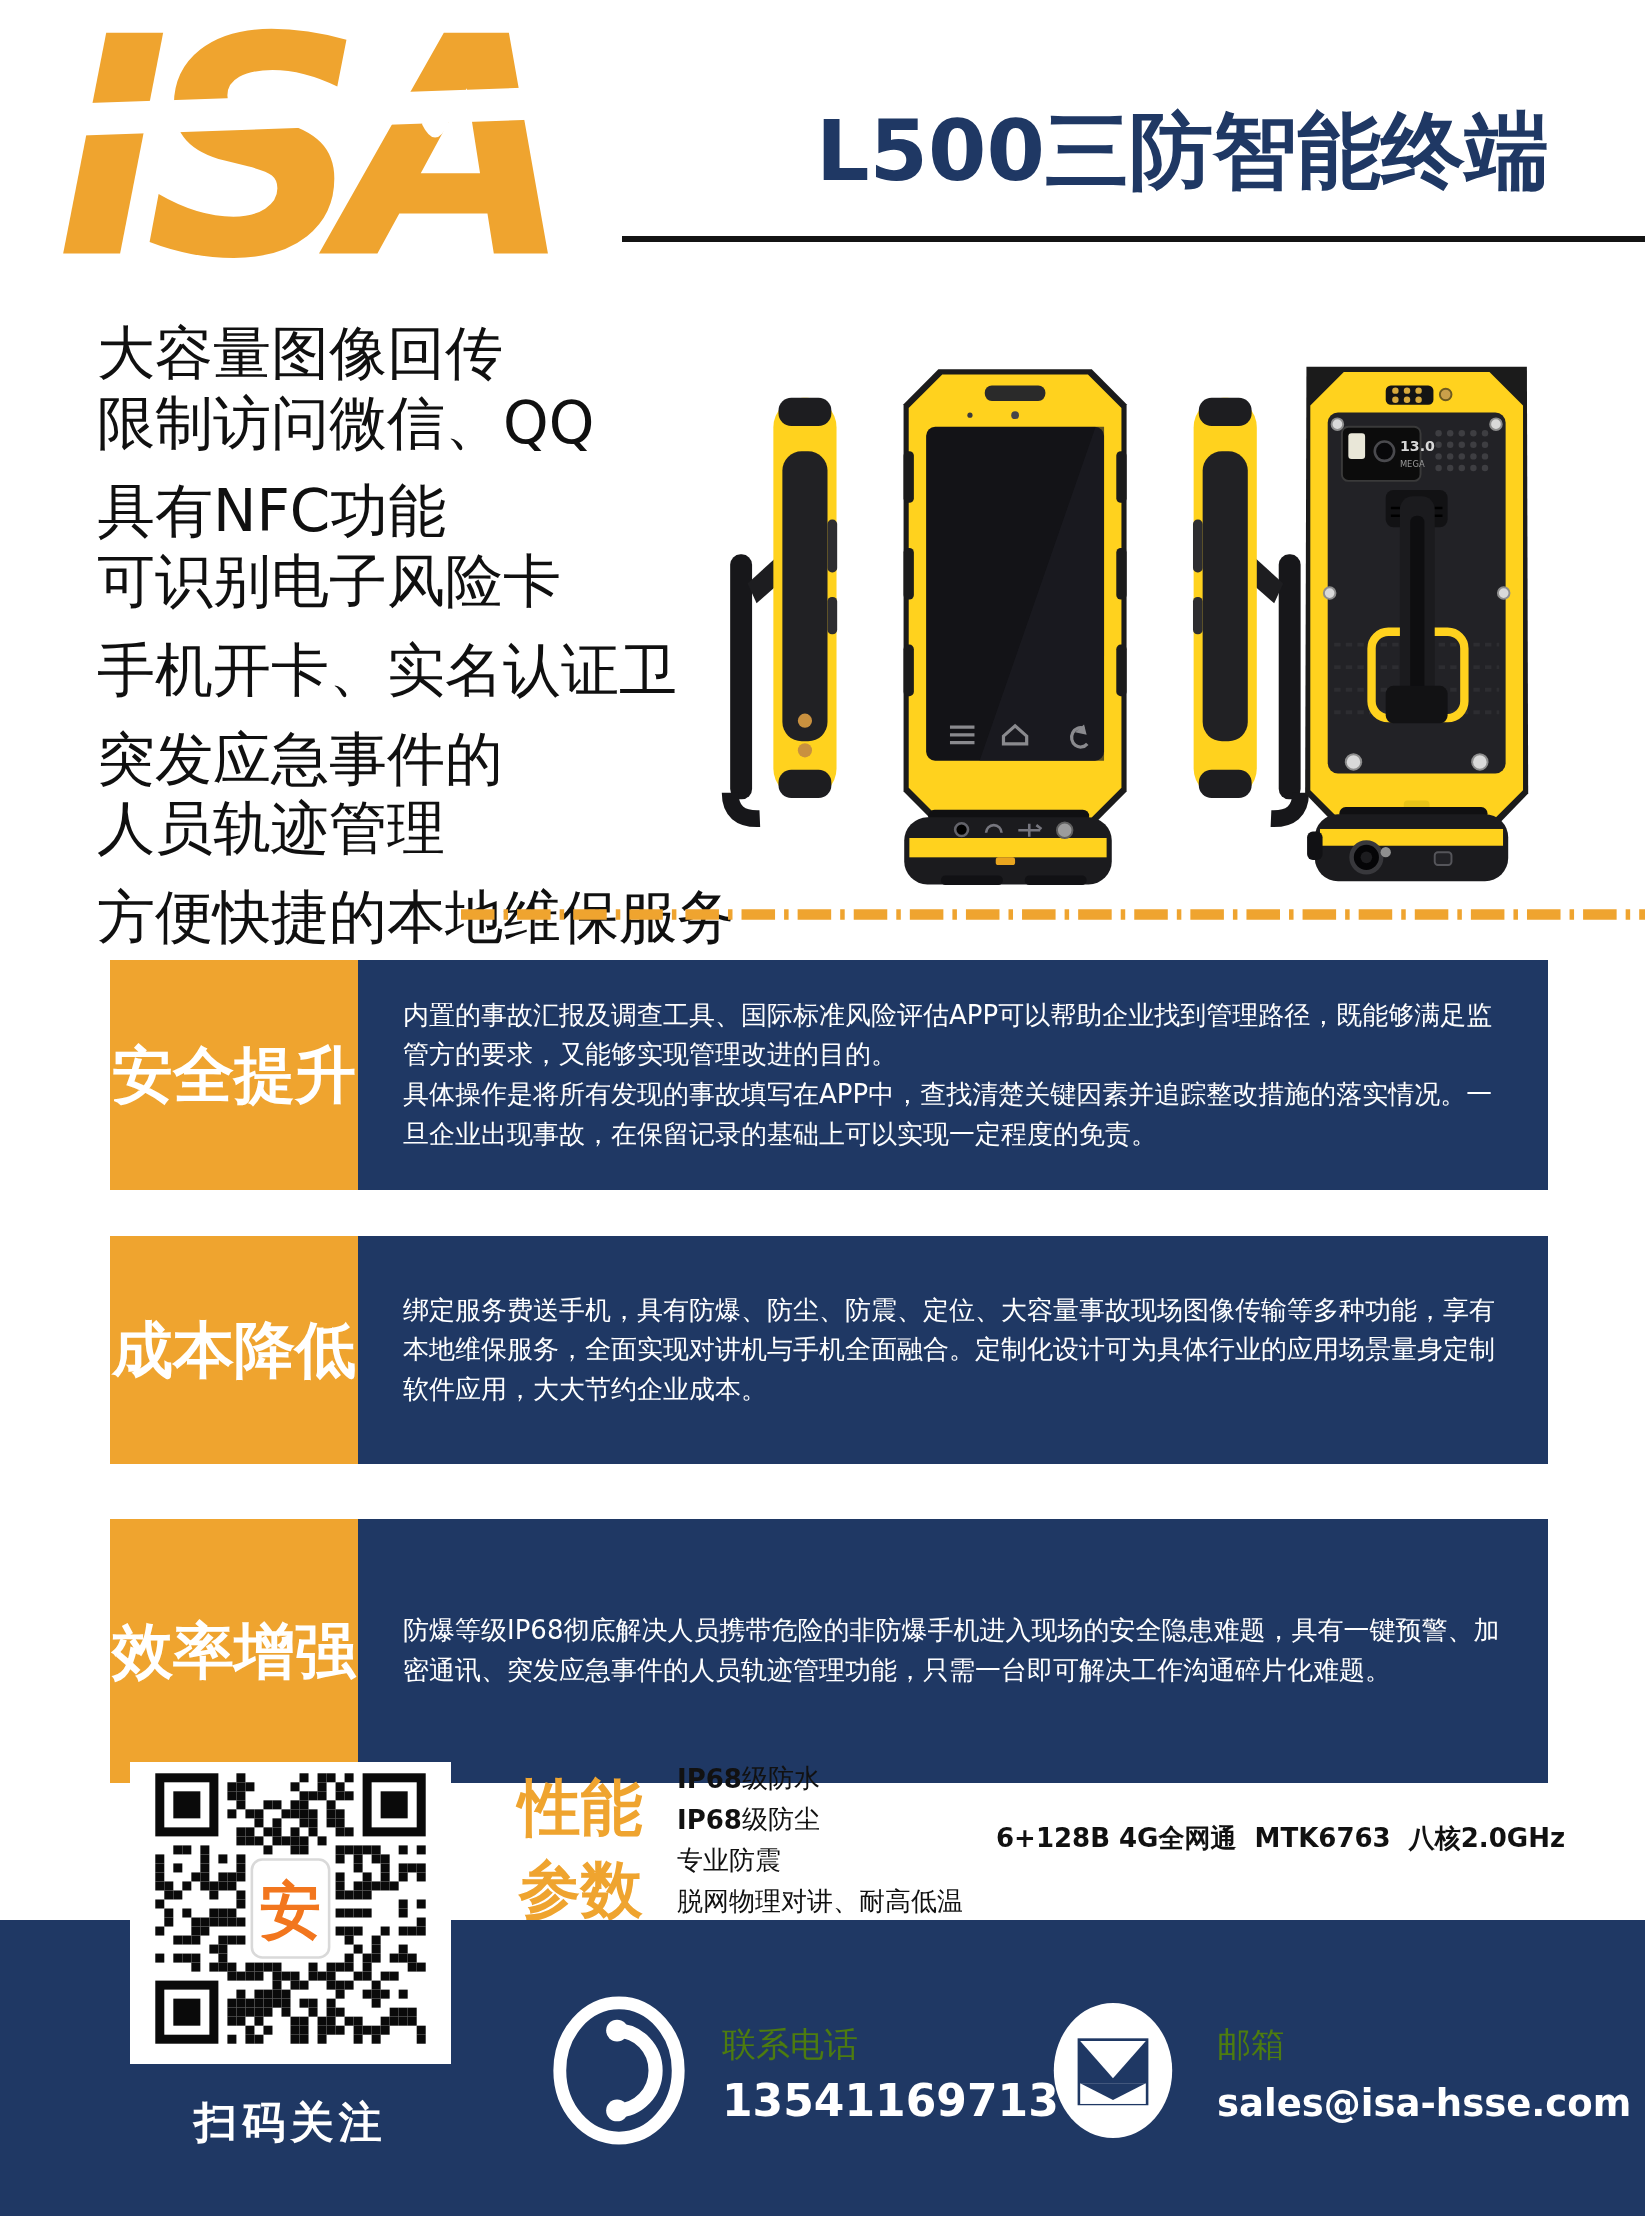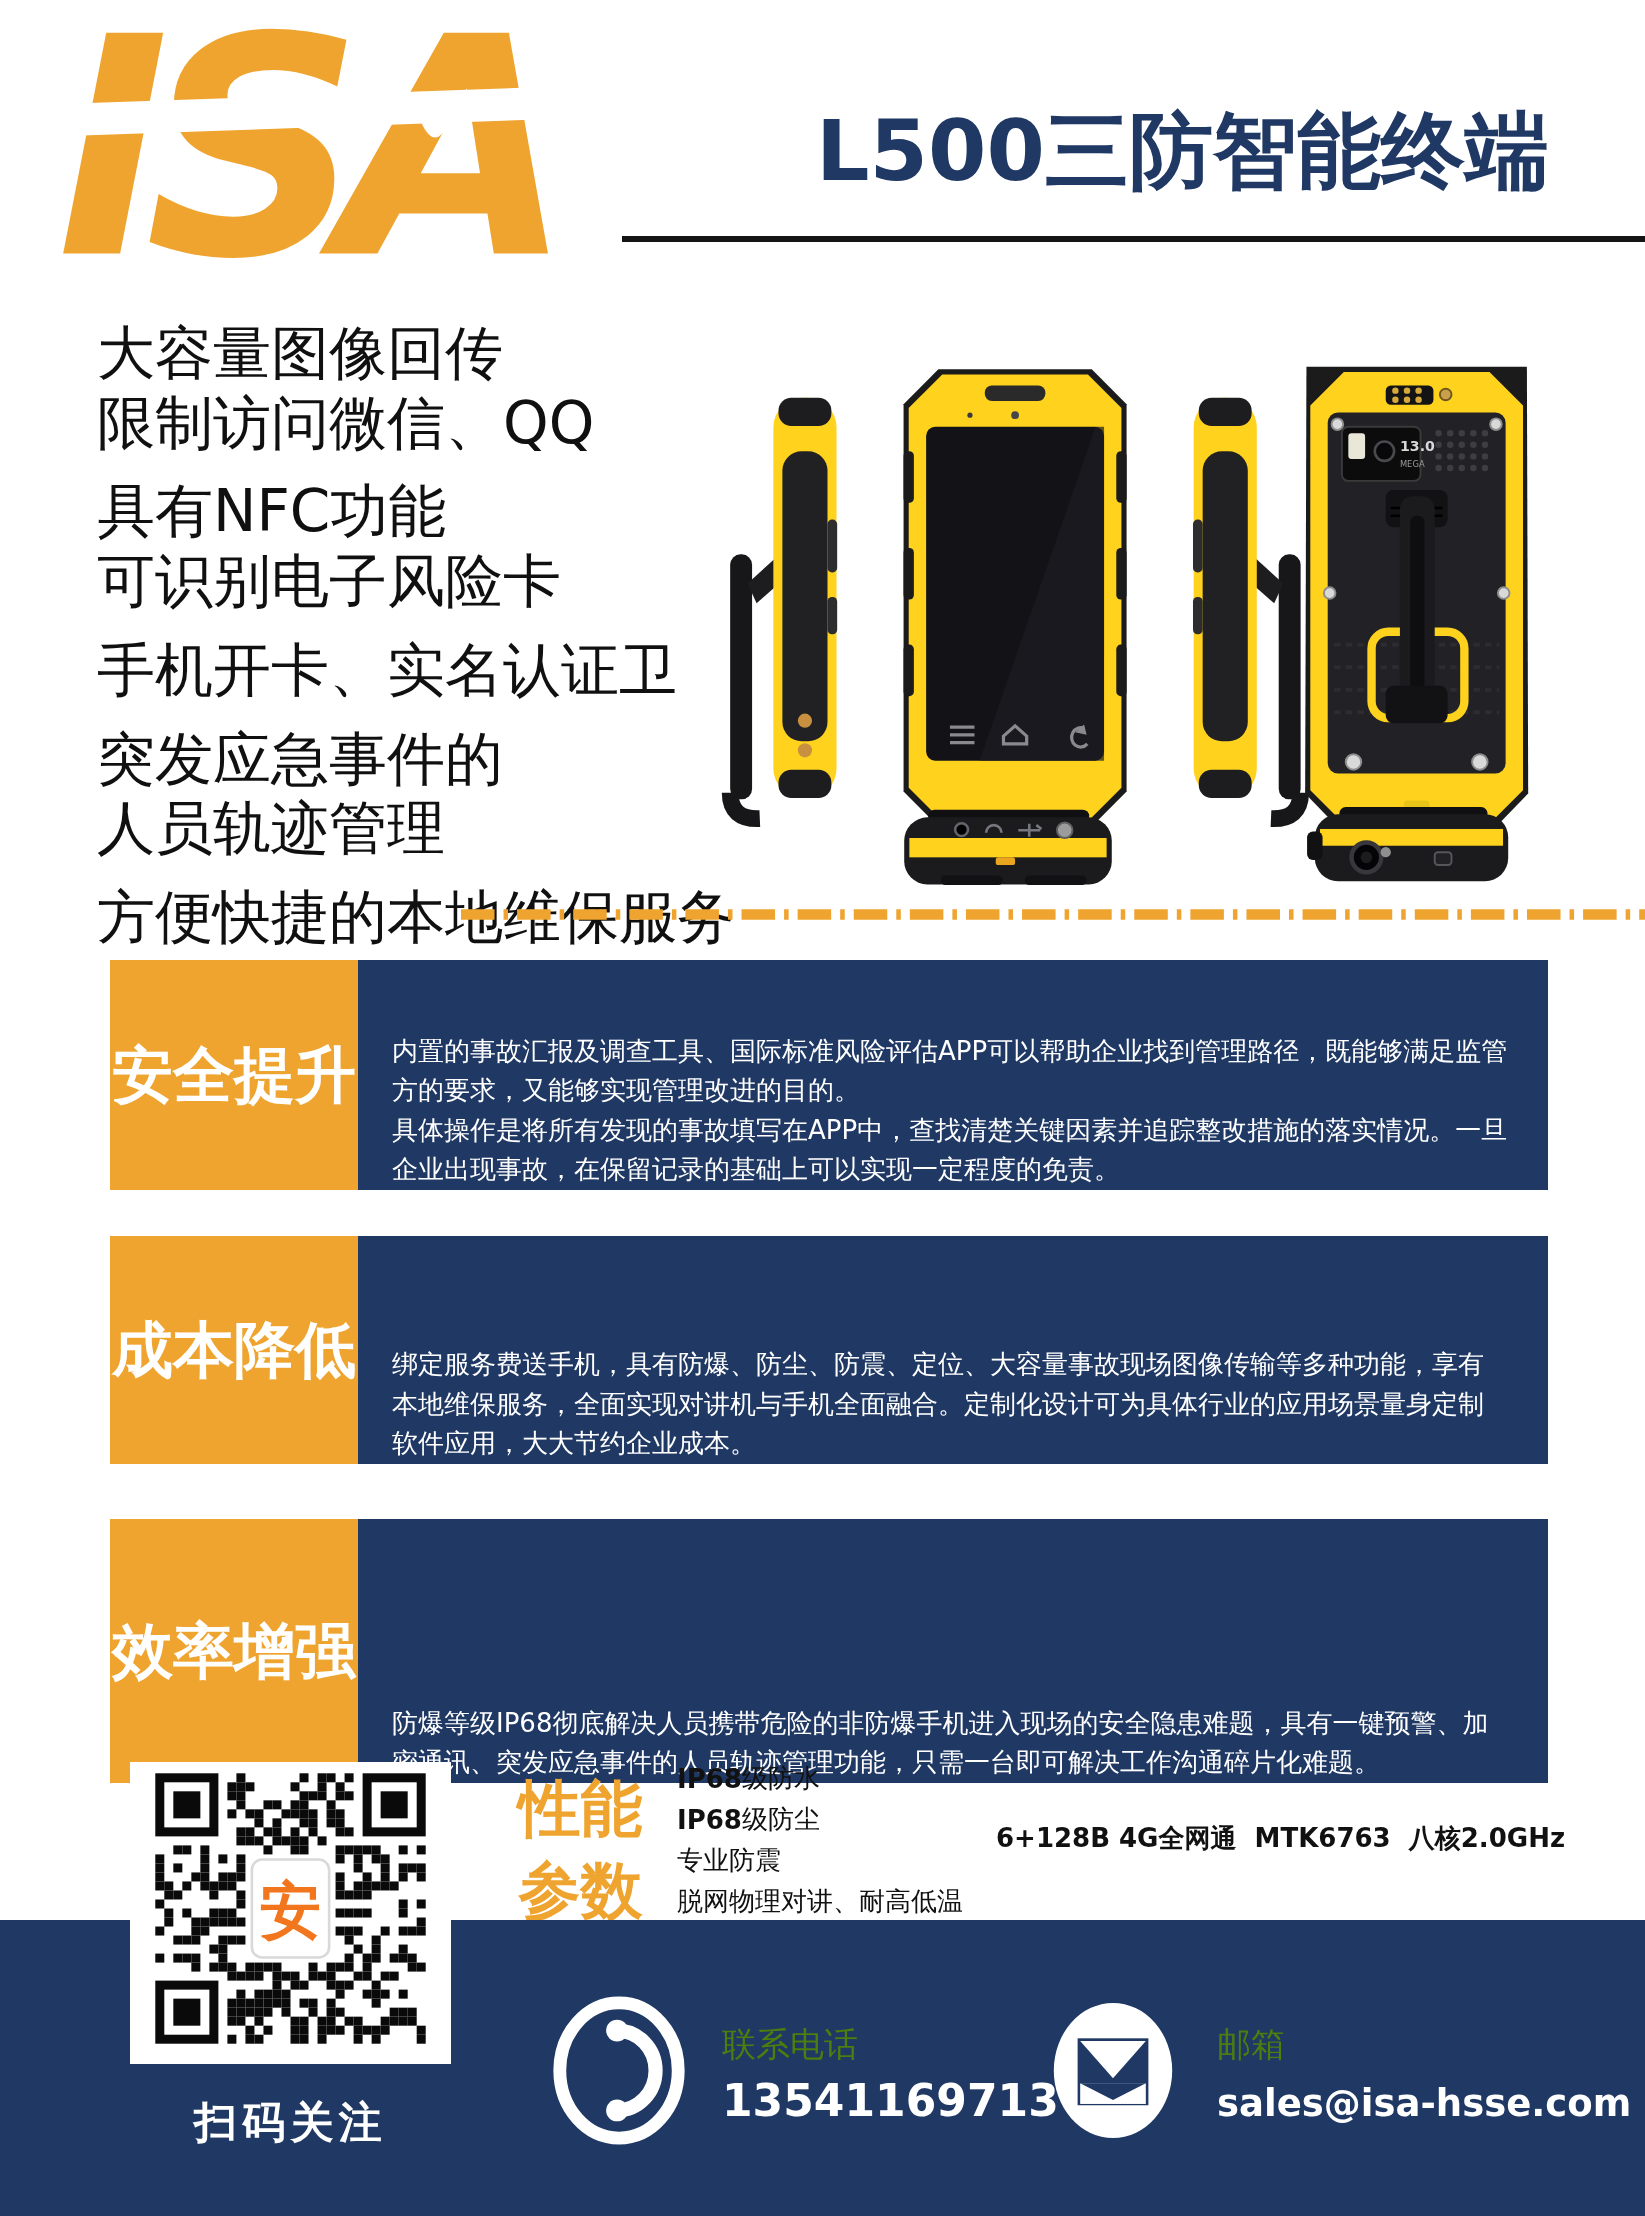--- a/index.html
+++ b/index.html
@@ -21,26 +21,26 @@
   .divider{position:absolute;left:461px;top:908px;width:1184px;height:13px;}
   
   .section{position:absolute;left:110px;width:1438px;display:flex;}
   .section-1{top:960px;height:230px;}
   .section-2{top:1236px;height:228px;border-radius:22px;}
   .section-3{top:1519px;height:264px;}
   .section-label{width:248px;flex:0 0 248px;background:#EFA42F;color:#ffffff;
                  font-weight:bold;font-size:61px;line-height:1.55;
                  display:flex;flex-direction:row;justify-content:center;align-items:center;}
   .section-body{flex:1;background:#1F3864;color:#ffffff;font-size:26px;line-height:1.52;
-                display:flex;flex-direction:column;justify-content:flex-end;
-                padding:0 39px 0 34px;}
+                display:flex;flex-direction:column;justify-content:center;
+                padding:0 39px 0 45px;}
   .section-body p{margin:0;}
   
   .spec-heading{position:absolute;left:503px;top:1768px;width:155px;text-align:center;
-                color:#EFA42F;font-size:62px;font-weight:bold;line-height:1.32;}
+                color:#EFA42F;font-size:62px;font-weight:bold;line-height:1.32;font-family:Liberation Serif, serif;}
   .spec-list{position:absolute;top:1758px;color:#111111;}
   .spec-left{left:677px;font-size:26px;}
   .spec-right{left:996px;font-size:26px;font-weight:bold;white-space:pre;}
   .spec-row{height:41px;display:flex;align-items:center;}
   .spec-row .strong{font-weight:bold;}
   
   .footer{position:absolute;left:0;top:1920px;width:1645px;height:296px;background:#1F3864;}
   .qr-panel{position:absolute;left:130px;top:1762px;width:321px;height:302px;background:#ffffff;}
   .qr-svg{position:absolute;left:155px;top:1772px;width:271px;height:273px;}
   .qr-caption{position:absolute;left:130px;top:2094px;width:321px;text-align:center;

